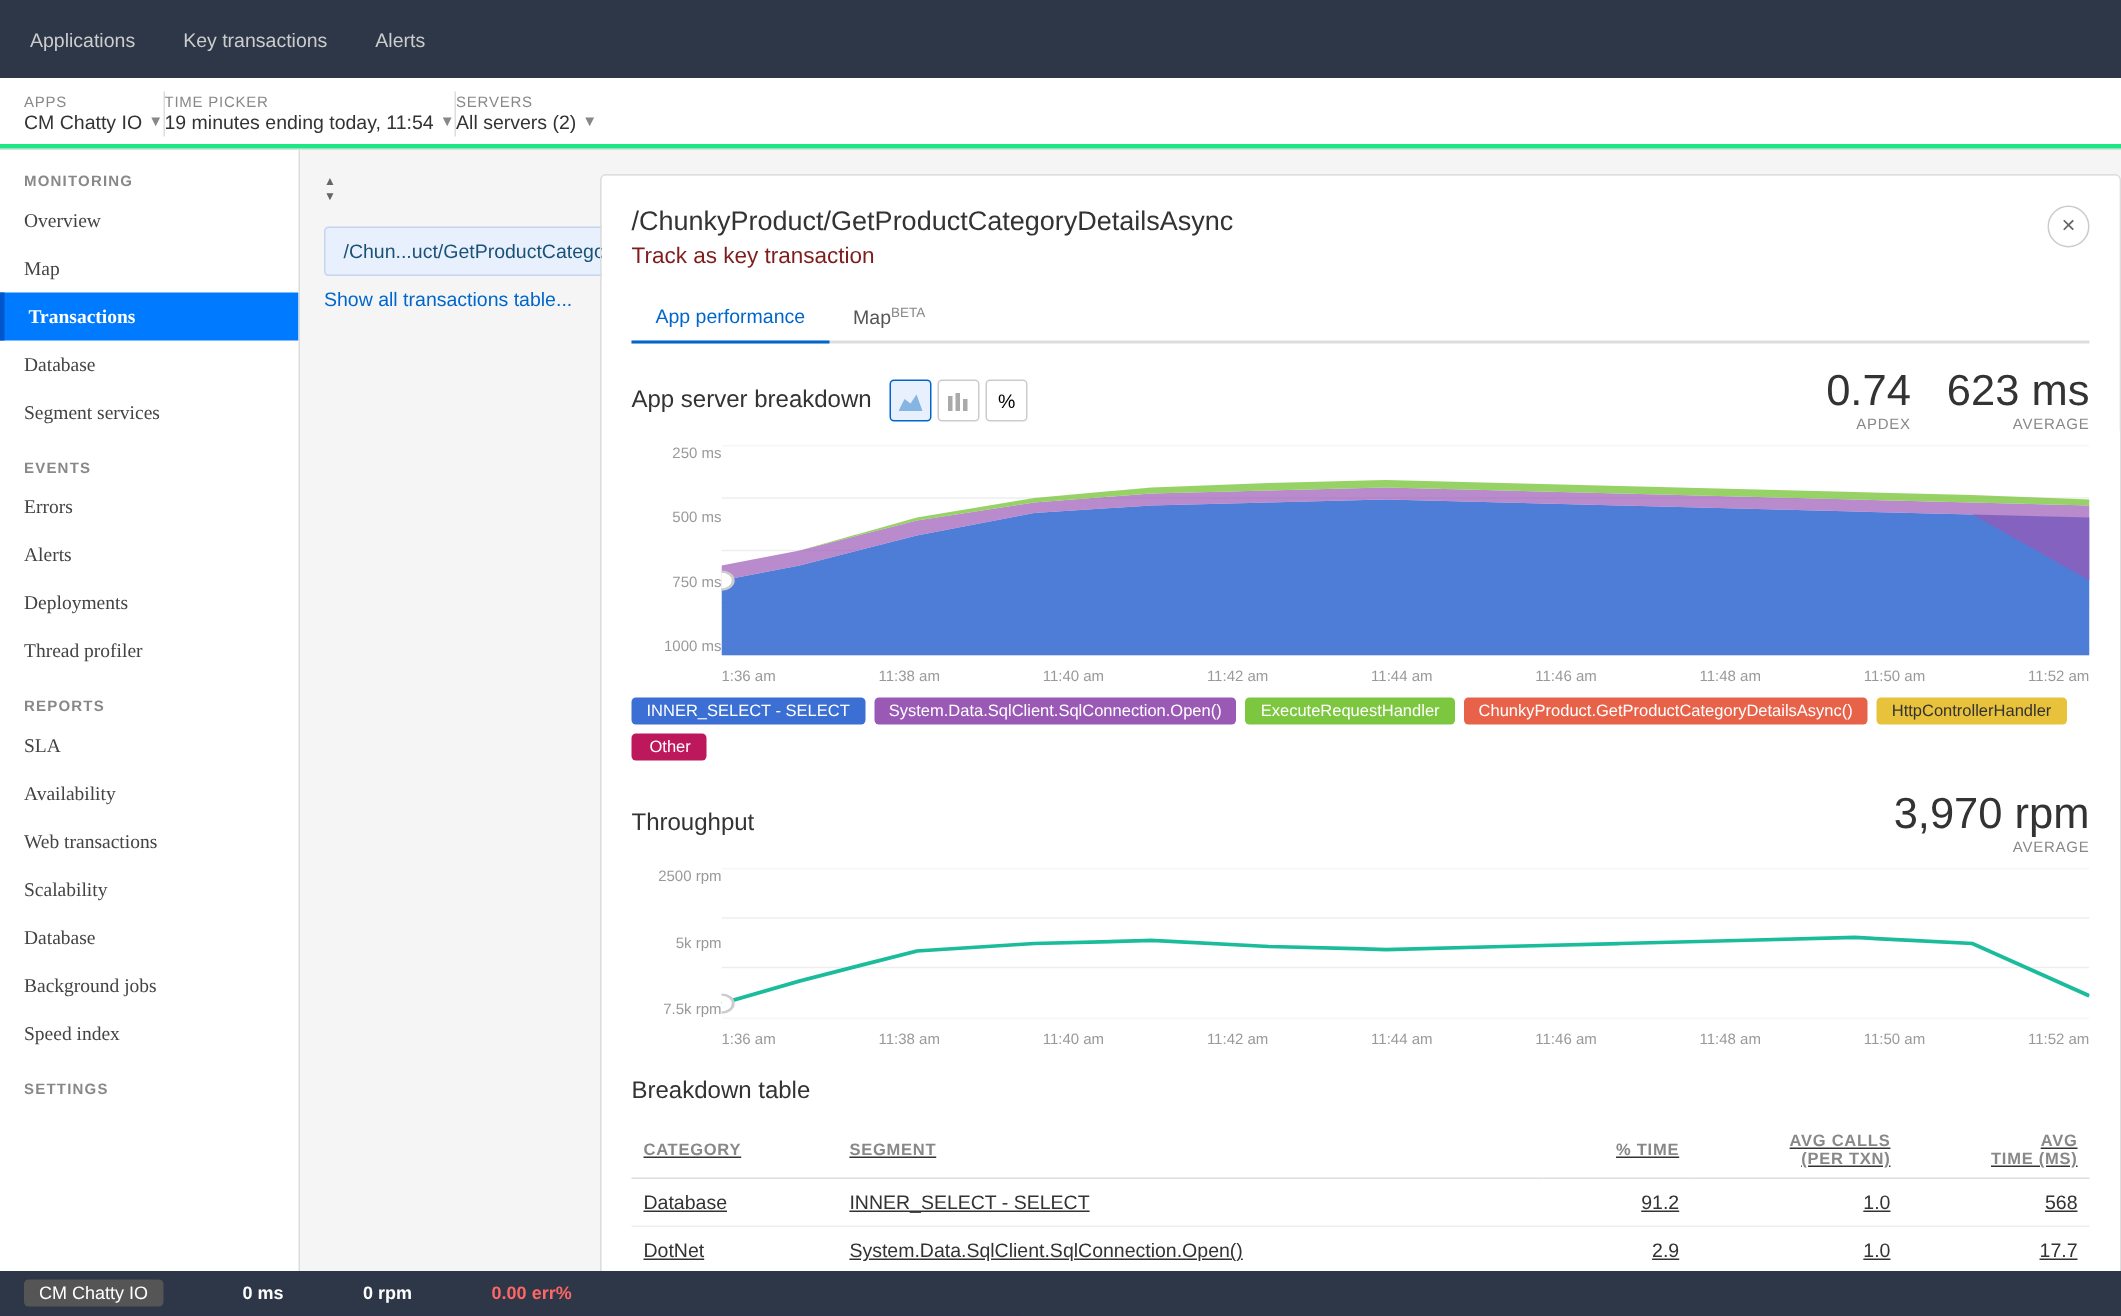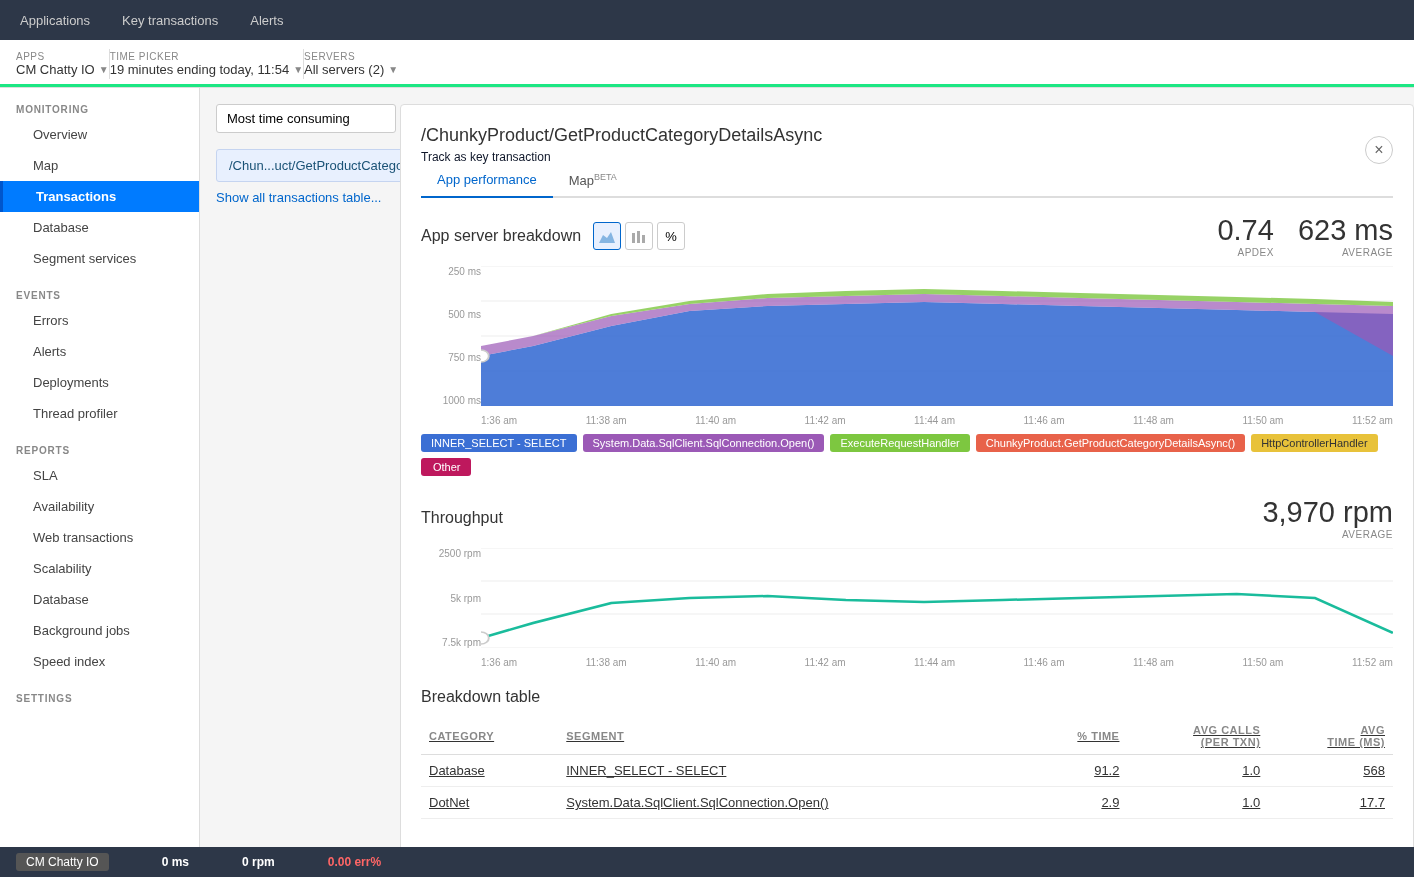--- a/index.html
+++ b/index.html
@@ -3,21 +3,21 @@
   <meta charset="utf-8">
   <style>
     * { box-sizing: border-box; margin: 0; padding: 0; }
     body { font-family: -apple-system, BlinkMacSystemFont, 'Segoe UI', Arial, sans-serif; font-size: 13px; background: #f5f5f5; color: #333; }
 
     
     .top-nav {
       background: #2d3748;
       display: flex;
       align-items: center;
-      height: 40px;
+      height: 52px;
       padding: 0 16px;
       gap: 24px;
     }
     .top-nav-item {
       color: #ccc;
       font-size: 13px;
       cursor: pointer;
       padding: 0 4px;
     }
 
@@ -82,24 +82,25 @@
     }
     .sidebar-section-label {
       font-size: 10px;
       color: #888;
       text-transform: uppercase;
       letter-spacing: 0.8px;
       padding: 16px 16px 4px 16px;
       font-weight: 600;
     }
     .sidebar-item {
-      padding: 8px 33px;
+      padding: 8px 16px;
       cursor: pointer;
       color: #444;
       font-size: 13px;
+      font-family: Liberation Serif, serif;
     }
     .sidebar-item.active {
       background: #007bff;
       color: #fff;
       border-left: 3px solid #0056cc;
     }
     .sidebar-item.bold { font-weight: 600; }
 
     
     .content-area {
@@ -171,31 +172,32 @@
       right: 0;
       bottom: 0;
       background: #fff;
       border: 1px solid #ddd;
       border-radius: 4px;
       overflow-y: auto;
       padding: 20px;
     }
     .detail-header {
       display: flex;
-      align-items: flex-end;
+      align-items: flex-start;
       justify-content: space-between;
+      margin-bottom: 16px;
     }
     .detail-title {
       font-size: 18px;
       color: #333;
       font-weight: 400;
     }
     .track-link {
-      font-size: 12px;
-      color: #0f172a;
+      font-size: 15px;
+      color: #7f1d1d;
       cursor: pointer;
       margin-top: 4px;
     }
     .close-btn {
       width: 28px;
       height: 28px;
       border: 1px solid #ccc;
       border-radius: 50%;
       display: flex;
       align-items: center;
@@ -460,23 +462,20 @@
     <div class="sidebar-item">Background jobs</div>
     <div class="sidebar-item">Speed index</div>
 
     <div class="sidebar-section-label">SETTINGS</div>
   </div>
 
   <div class="content-area">
 
     
     <div class="transaction-controls">
-      <select class="select-dropdown">
-        <option>Most time consuming</option>
-      </select>
       <div class="dropdown-arrows">
         <span>▲</span>
         <span>▼</span>
       </div>
     </div>
 
     <div class="transaction-item">
       <span class="transaction-name">/Chun...uct/GetProductCategoryDetailsAsync</span>
       <span class="transaction-pct">100%</span>
     </div>

